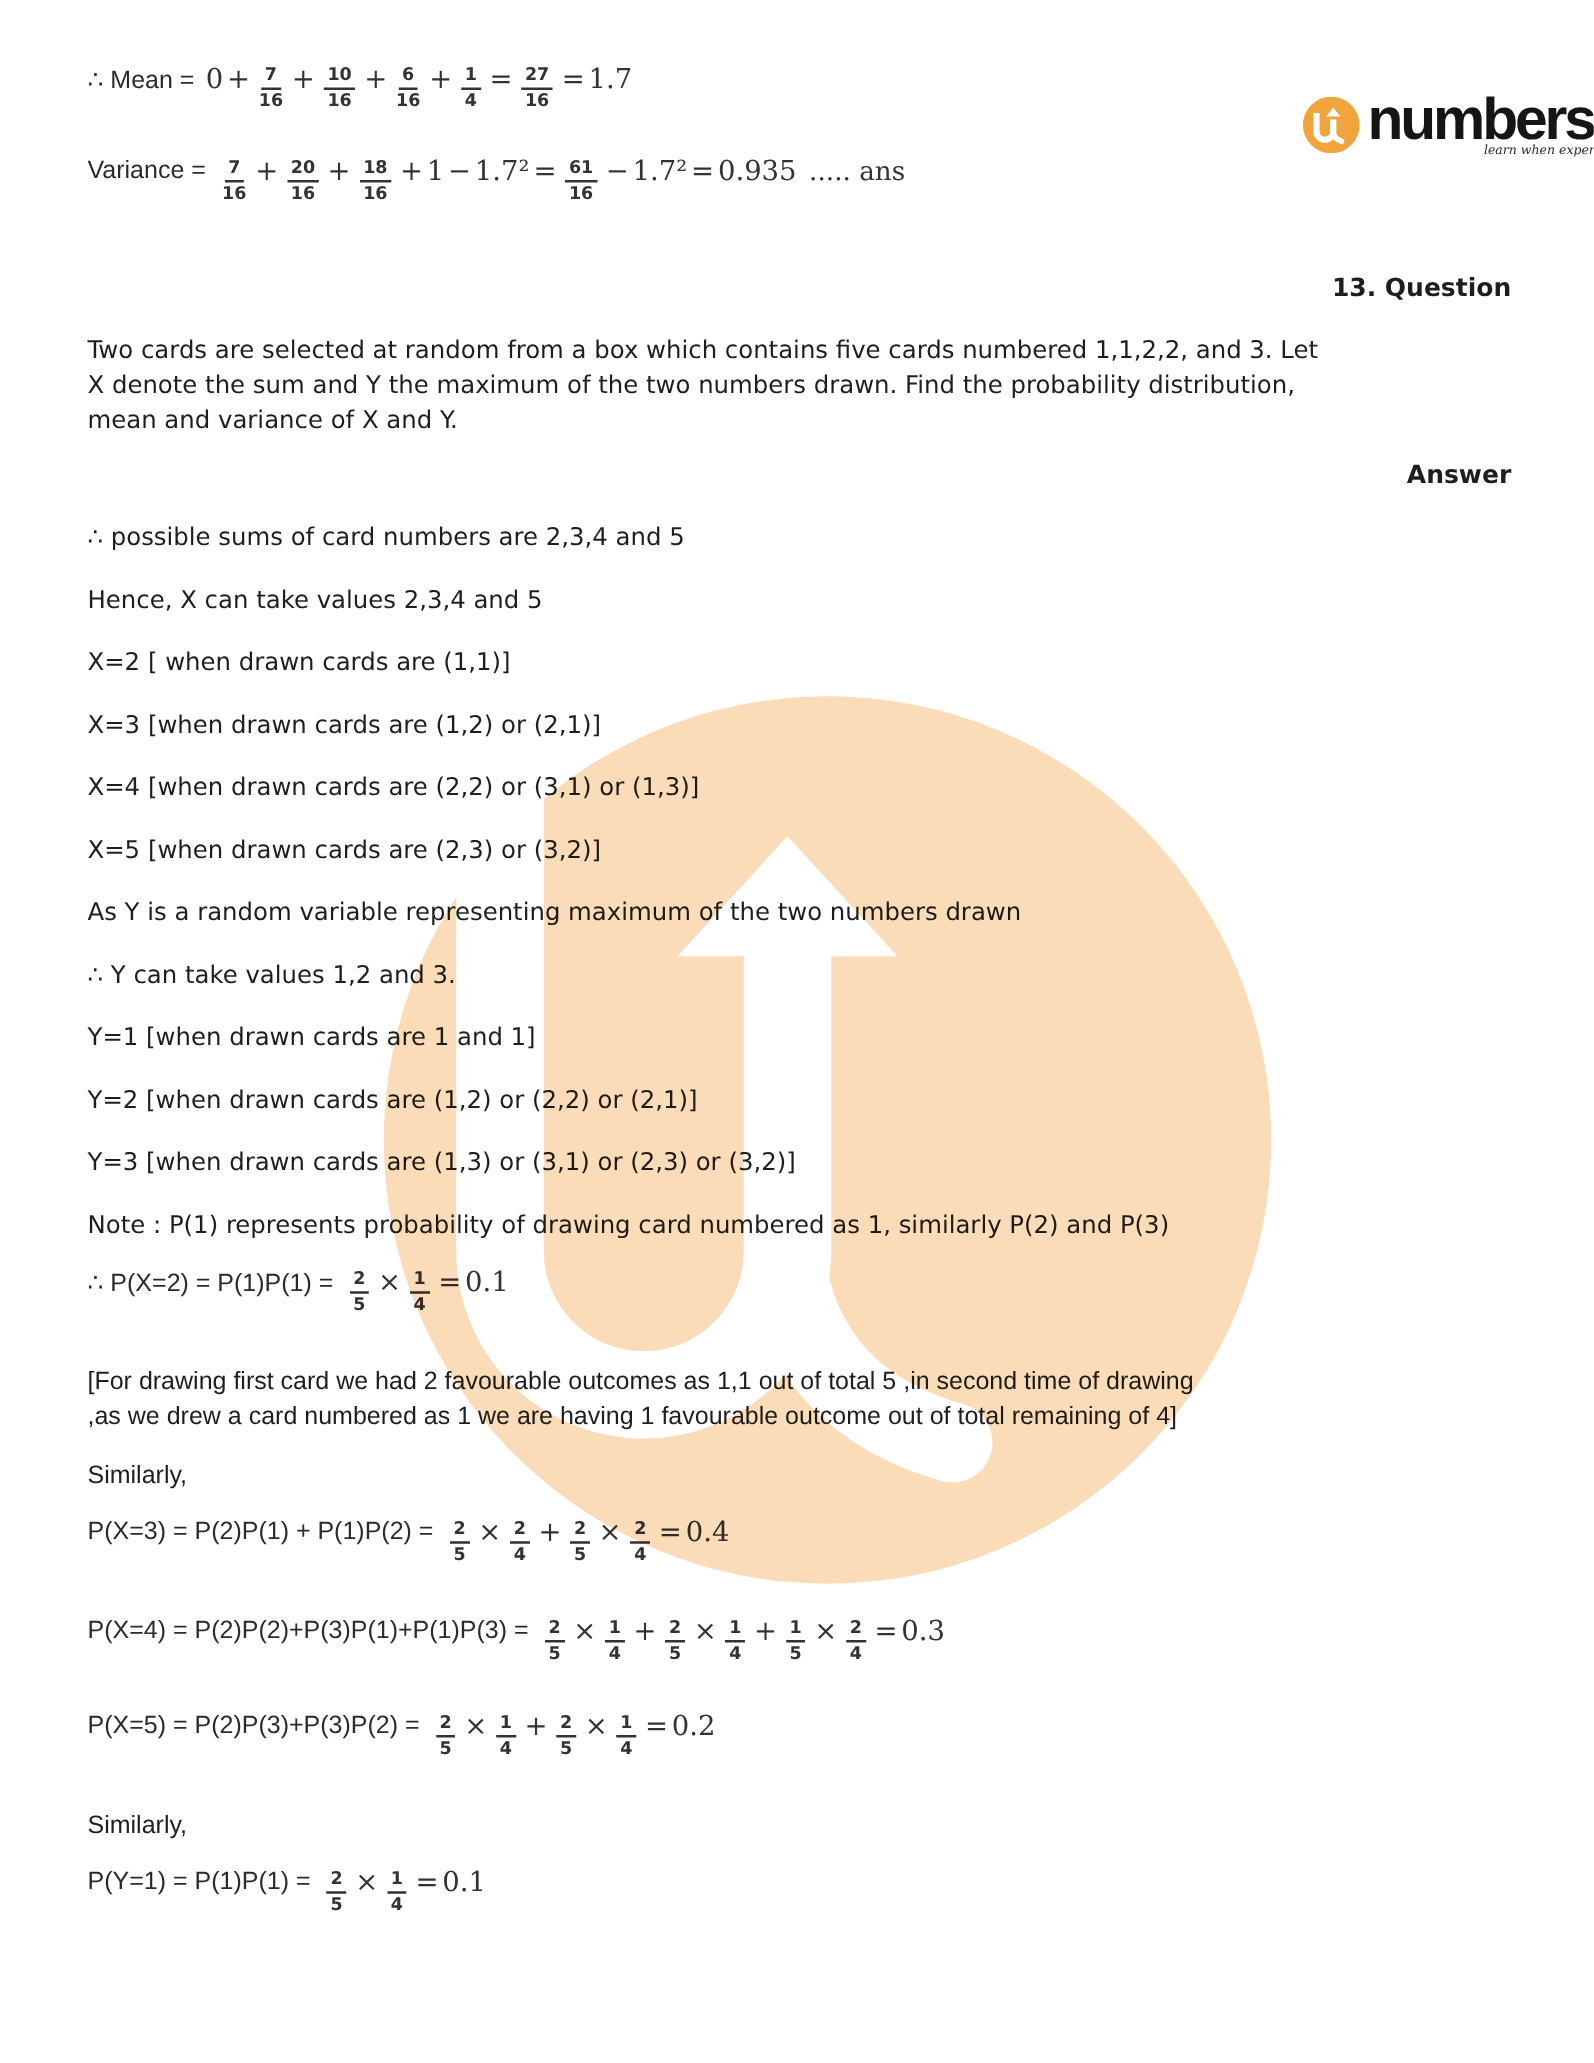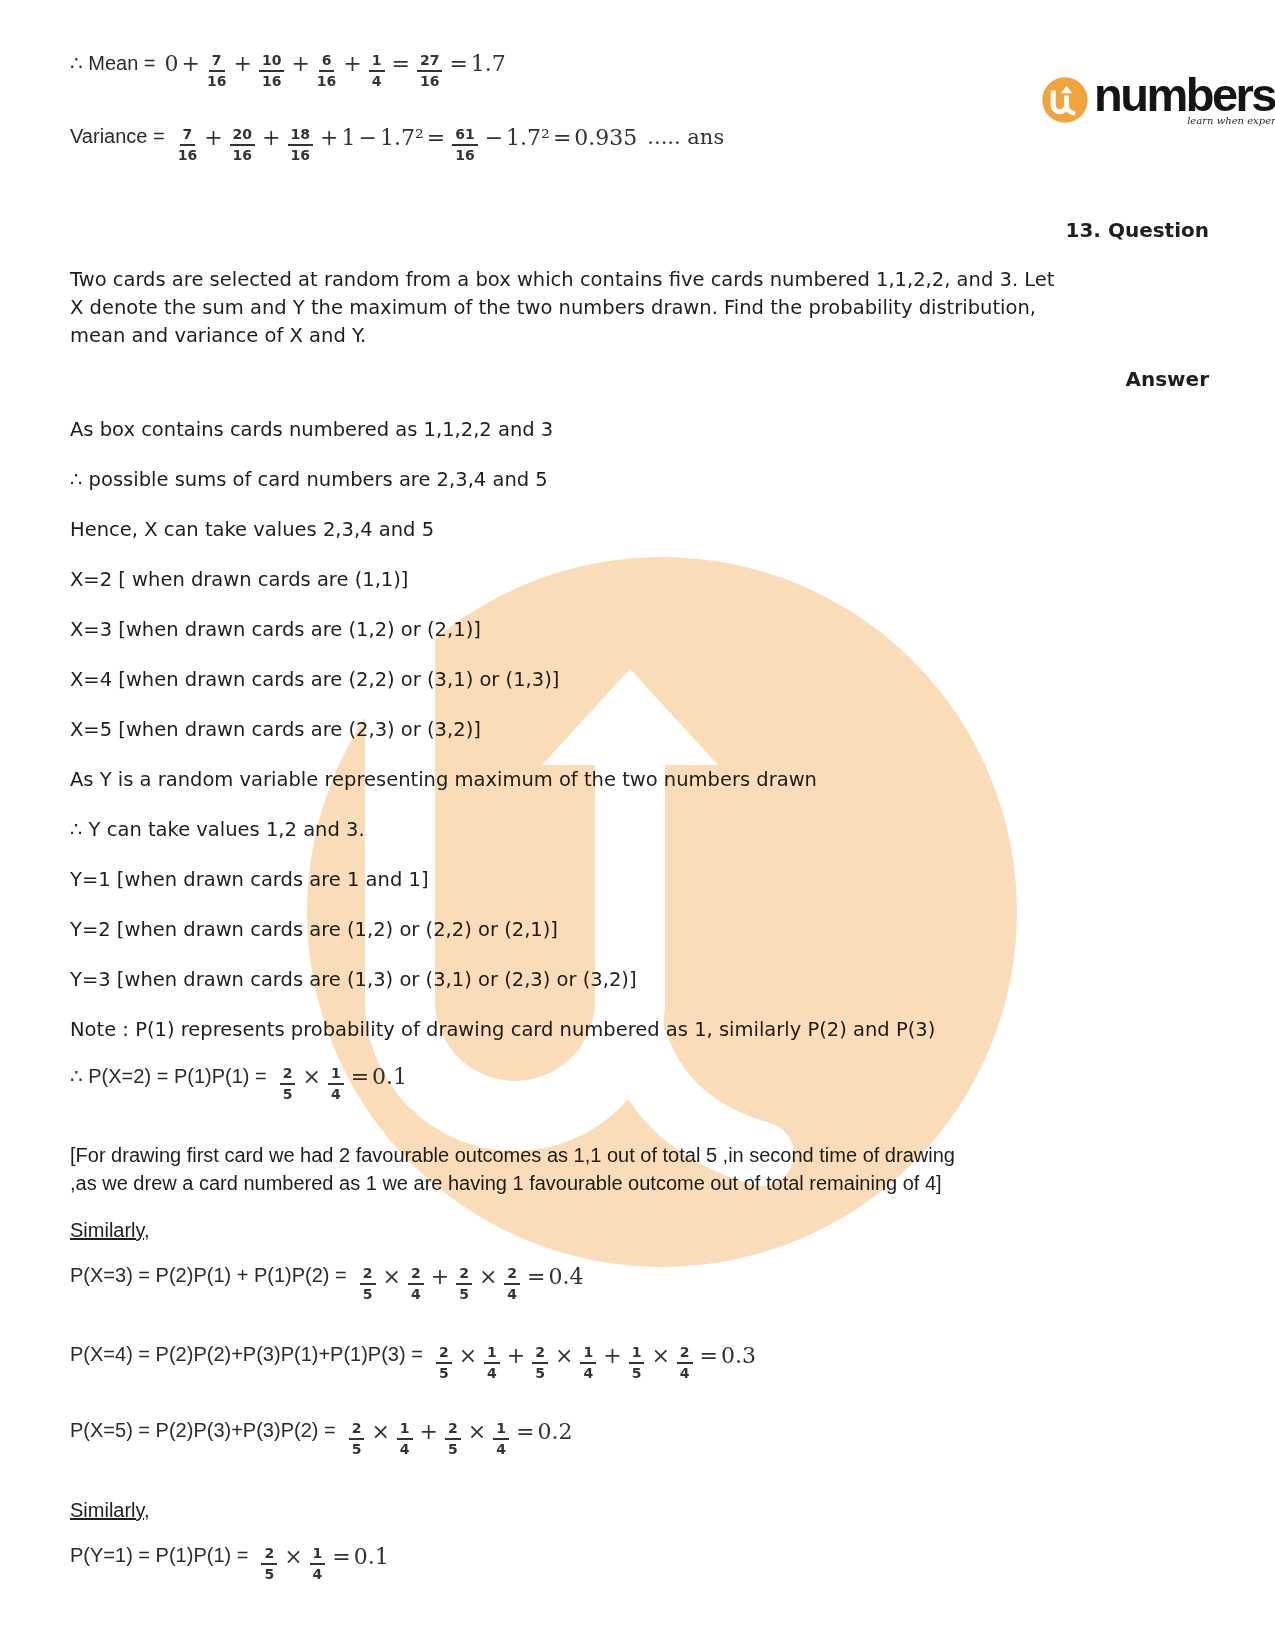--- a/index.html
+++ b/index.html
@@ -25,21 +25,21 @@
   
   .content{position:relative;z-index:1;padding:0 66px 0 70px;}
   .line{font-size:19.5px;line-height:27px;margin:23px 0 0 0;white-space:nowrap;}
   .para{font-size:19.5px;line-height:28px;margin:0;}
   .h-bold{font-weight:bold;font-size:20px;line-height:27px;margin:0;text-align:right;}
   #q-head{margin-top:36px;}
   #q-para{margin-top:22px;}
   #a-head{margin-top:16px;}
   #line-0{margin-top:23px;}
   .note-para{font-family:"Liberation Sans",sans-serif;font-size:20px;line-height:28px;margin:21px 0 0 0;}
-  .similarly{font-family:"Liberation Sans",sans-serif;font-size:20px;line-height:27px;text-decoration:underline;}
+  .similarly{font-family:"Liberation Sans",sans-serif;font-size:20px;line-height:27px;}
   #similarly-1{margin-top:20px;}
   #similarly-2{margin-top:22px;}
 
   
   .eq-row{display:flex;align-items:flex-start;height:56px;margin:0;color:#333;}
   #eq-mean{margin-top:51px;}
   #eq-variance{margin-top:18px;}
   #eq-px2{margin-top:21px;}
   #eq-px3{margin-top:10px;}
   #eq-px4{margin-top:23px;}
@@ -153,21 +153,20 @@
     <p class="h-bold" id="q-head">13. Question</p>
 
     <p class="para" id="q-para">
       <span>Two cards are selected at random from a box which contains five cards numbered 1,1,2,2, and 3. Let</span><br>
       <span>X denote the sum and Y the maximum of the two numbers drawn. Find the probability distribution,</span><br>
       <span>mean and variance of X and Y.</span>
     </p>
 
     <p class="h-bold" id="a-head">Answer</p>
 
-    <p class="line" id="line-0">As box contains cards numbered as 1,1,2,2 and 3</p>
     <p class="line" id="line-1">∴ possible sums of card numbers are 2,3,4 and 5</p>
     <p class="line" id="line-2">Hence, X can take values 2,3,4 and 5</p>
     <p class="line" id="line-3">X=2 [ when drawn cards are (1,1)]</p>
     <p class="line" id="line-4">X=3 [when drawn cards are (1,2) or (2,1)]</p>
     <p class="line" id="line-5">X=4 [when drawn cards are (2,2) or (3,1) or (1,3)]</p>
     <p class="line" id="line-6">X=5 [when drawn cards are (2,3) or (3,2)]</p>
     <p class="line" id="line-7">As Y is a random variable representing maximum of the two numbers drawn</p>
     <p class="line" id="line-8">∴ Y can take values 1,2 and 3.</p>
     <p class="line" id="line-9">Y=1 [when drawn cards are 1 and 1]</p>
     <p class="line" id="line-10">Y=2 [when drawn cards are (1,2) or (2,2) or (2,1)]</p>

